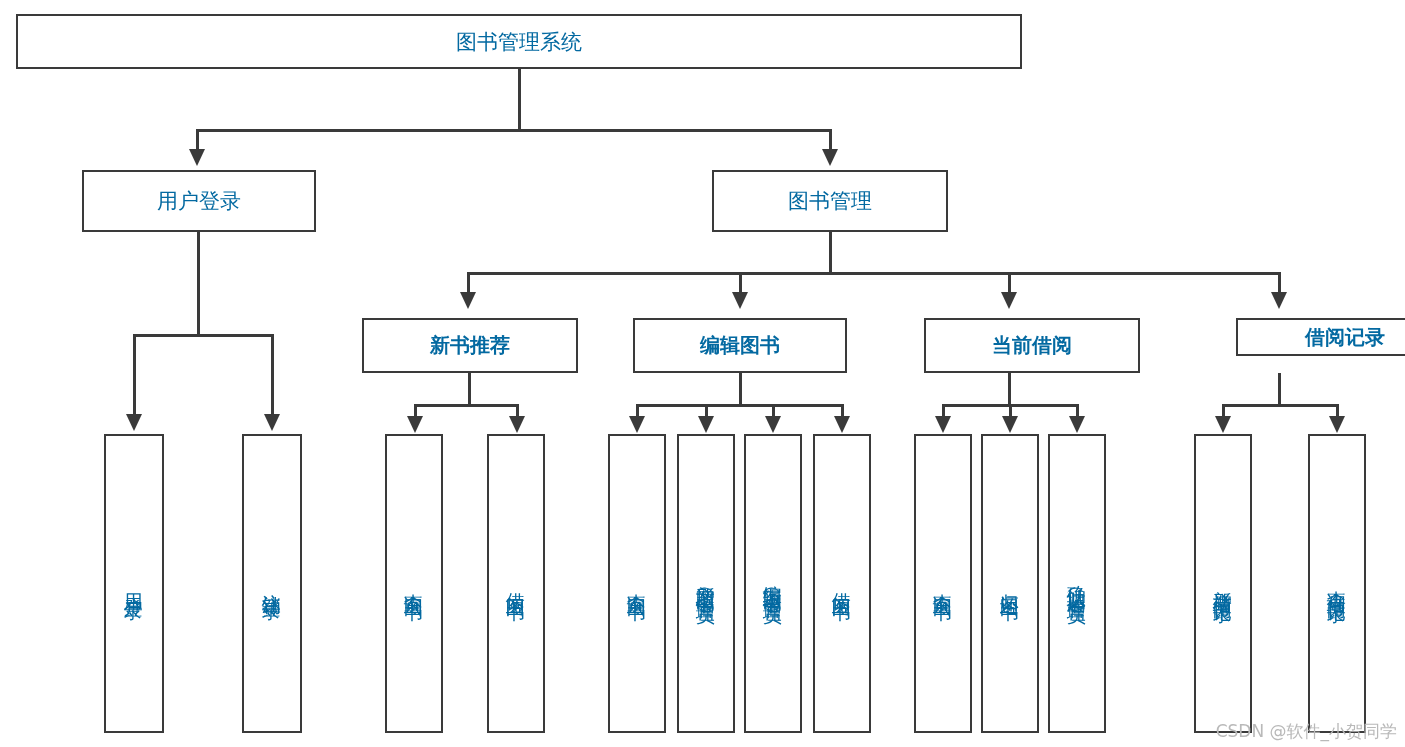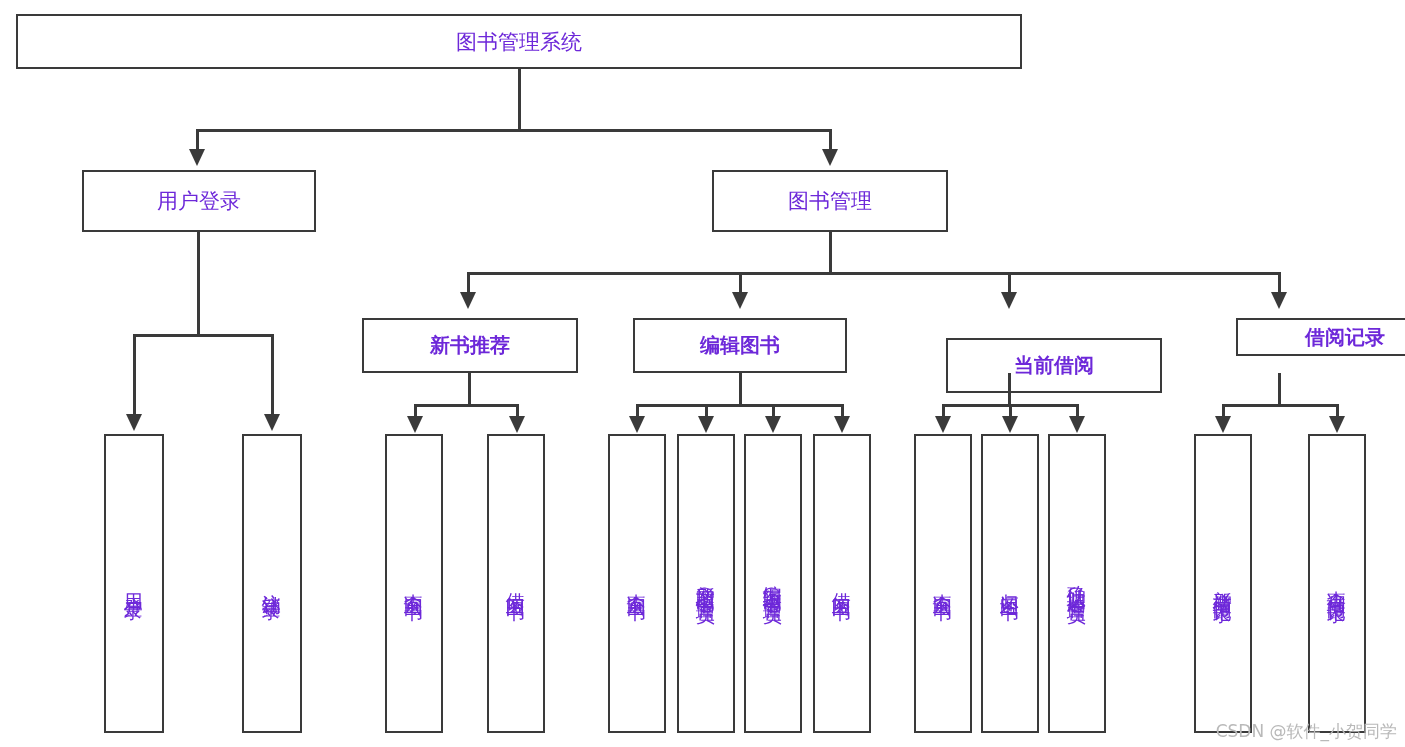--- a/index.html
+++ b/index.html
@@ -18,21 +18,21 @@
   
   .node{
     position:absolute;
     box-sizing:border-box;
     background:#ffffff;
     border:2px solid #3a3a3a;
     display:flex;
     align-items:center;
     justify-content:center;
     text-align:center;
-    color:#6d28d9;
+    color:#0369a1;
   }
   .node.level0{ font-size:21px; }
   .node.level1{ font-size:21px; }
   .node.level2{ font-size:20px;font-weight:bold; }
   .node.leaf{
     font-size:19px;
     line-height:1.18;
     padding:4px 0;
     align-items:center;
     justify-content:center;
@@ -111,21 +111,21 @@
   <div class="arrow" style="left:1001px; top:292px;"></div>
   <div class="ln vline" style="left:1278px; top:272px; height:22px;"></div>
   <div class="arrow" style="left:1271px; top:292px;"></div>
 
   <div class="node level2" style="left:362px; top:318px; width:216px; height:55px;">
     <span class="htext">新书推荐</span>
   </div>
   <div class="node level2" style="left:633px; top:318px; width:214px; height:55px;">
     <span class="htext">编辑图书</span>
   </div>
-  <div class="node level2" style="left:946px; top:318px; width:216px; height:55px;margin-top:20px;">
+  <div class="node level2" style="left:924px; top:318px; width:216px; height:55px;">
     <span class="htext">当前借阅</span>
   </div>
   <div class="node level2" style="left:1236px; top:318px; width:218px; height:38px;">
     <span class="htext">借阅记录</span>
   </div>
 
   <div class="ln vline" style="left:468px; top:373px; height:33px;"></div>
   <div class="ln hline" style="left:414px; top:404px; width:105px;"></div>
   <div class="ln vline" style="left:414px; top:404px; height:14px;"></div>
   <div class="arrow" style="left:407px; top:416px;"></div>

